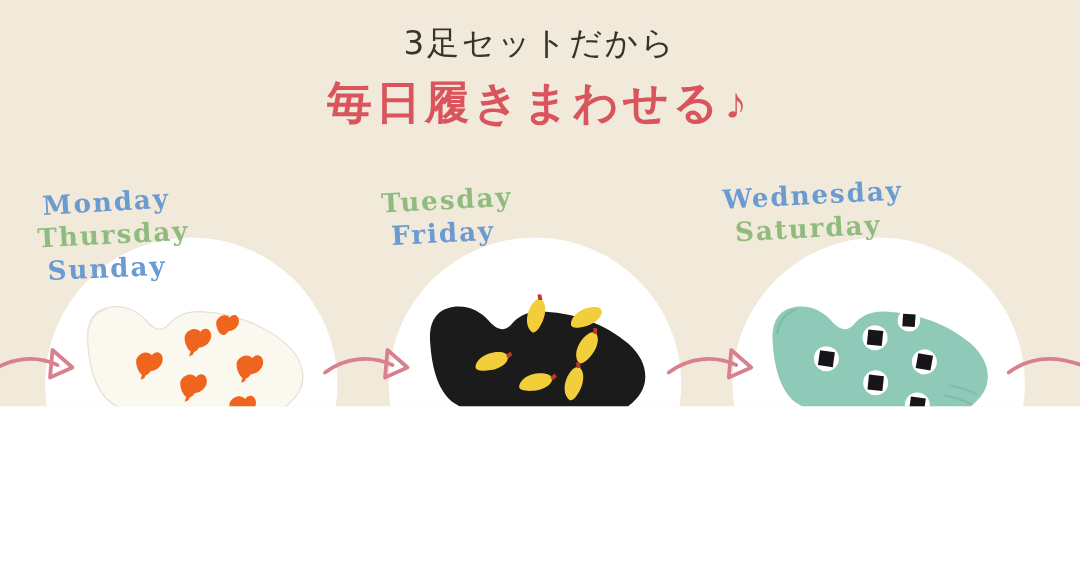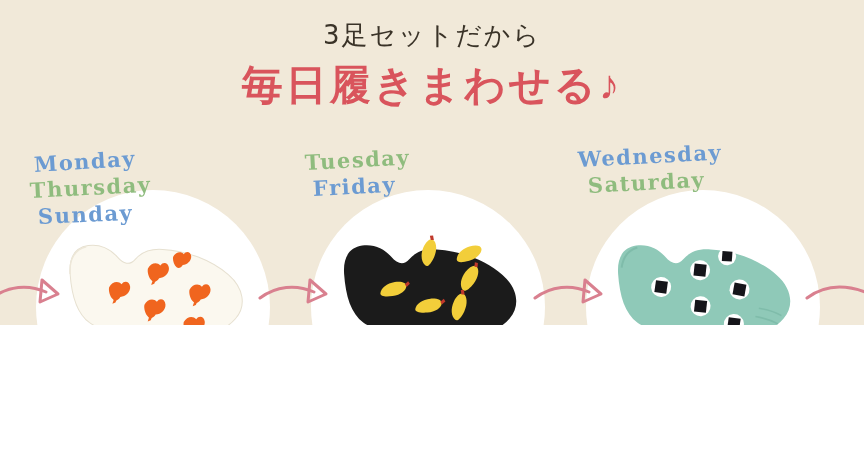--- a/index.html
+++ b/index.html
@@ -31,22 +31,22 @@
   }
   .headline-sub {
     font-family: "DejaVu Sans", sans-serif;
     font-size: 26px;
     letter-spacing: 2px;
     color: #3A3328;
     line-height: 34px;
     font-weight: 400;
   }
   .headline-main {
-    font-family: Liberation Serif, serif;
-    font-size: 41px;
+    font-family: Liberation Mono, monospace;
+    font-size: 36px;
     letter-spacing: 3px;
     color: #D9545C;
     line-height: 58px;
     font-weight: 700;
     margin-top: 4px;
     text-align: center;
   }
 
   
   .circle {

